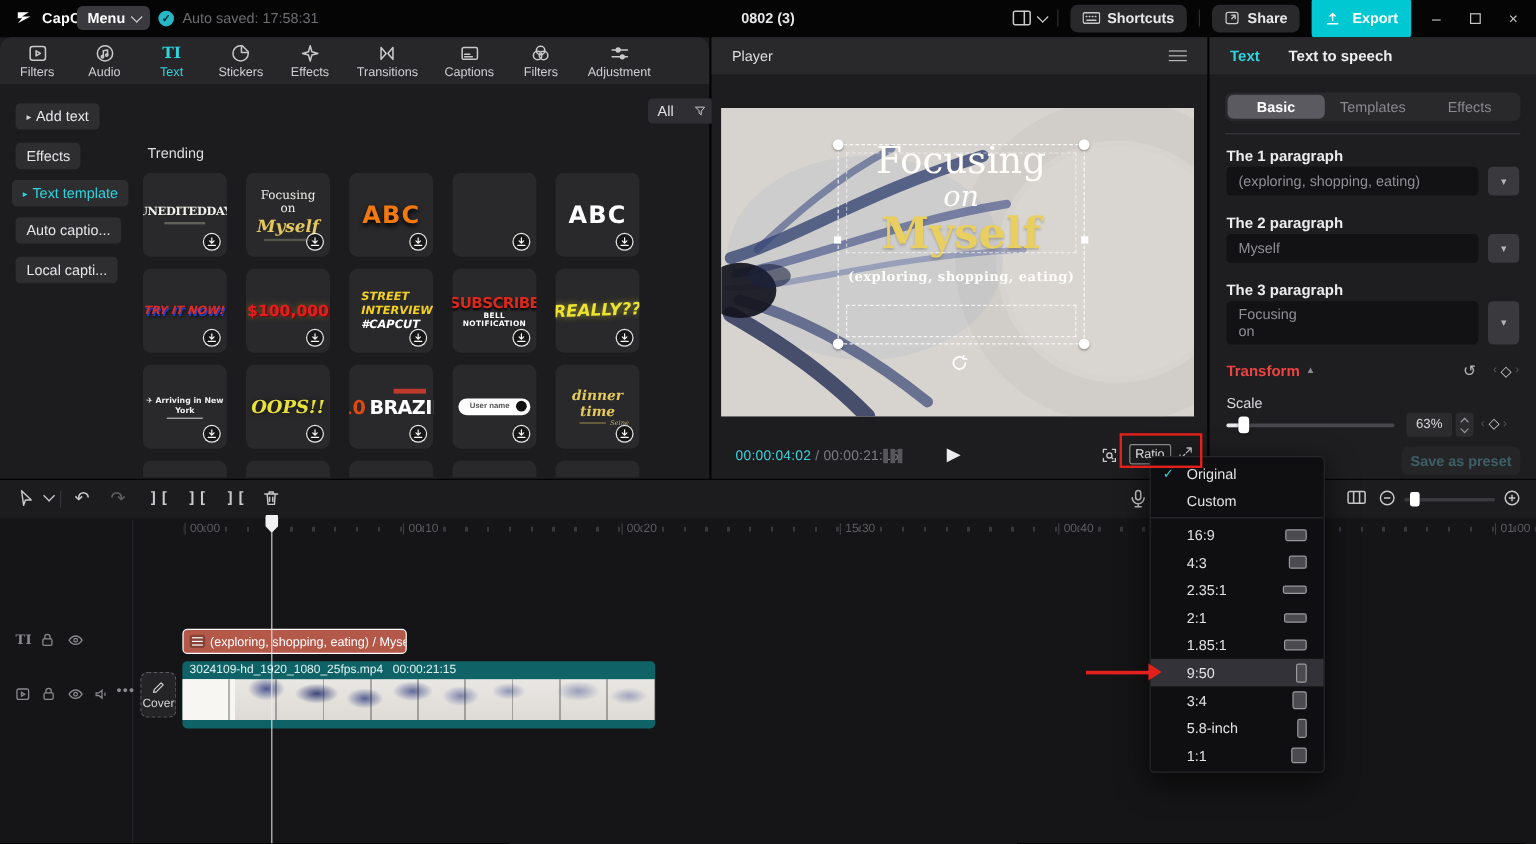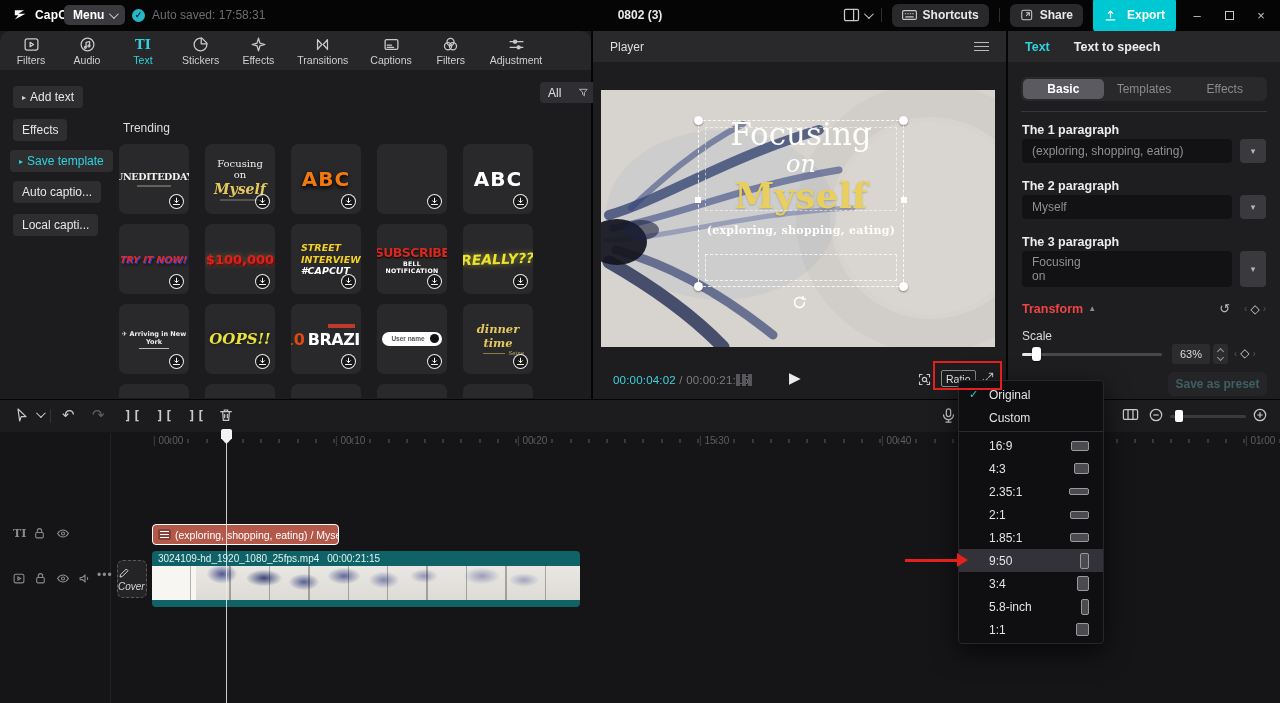--- a/index.html
+++ b/index.html
@@ -164,29 +164,29 @@
   #ruler { left:0; top:32px; width:1280px; height:18px; overflow:hidden; }
   #ruler-groups { position:absolute; left:153px; top:0; display:flex; }
   .ruler-group { width:182px; height:18px; color:#5d5d62; font-size:10px; line-height:18px;
     background:repeating-linear-gradient(90deg, transparent 0 16.2px, #38383c 16.2px 18.2px);
     background-position:0 7px; background-size:182px 4px; background-repeat:repeat-x; }
   .ruler-group span::before { content:"| "; color:#46464b; }
   #track-col-line { left:110px; top:33px; width:1px; height:270px; background:#232327; }
   .trk-ico { position:absolute; }
   #ti-glyph { font:700 11px "DejaVu Serif",serif; color:#8a8a8e; }
   #cover-btn { left:117px; top:160px; width:30px; height:38px; background:#242427; border:1px dashed #5a5a5e;
-    border-radius:6px; display:flex; flex-direction:column; align-items:flex-start; justify-content:center; gap:2px;
-    color:#d5d5d8; font-size:10px;font-style:italic; }
+    border-radius:6px; display:flex; flex-direction:column; align-items:center; justify-content:center; gap:2px;
+    color:#d5d5d8; font-size:10px; }
   #text-clip { left:152px; top:124px; width:187px; height:21px; background:#b4584a; border:1.5px solid #fff;
     border-radius:4px; display:flex; align-items:center; gap:4px; padding:0 5px; overflow:hidden; }
   #text-clip-icon { width:13px; height:11px; background:rgba(0,0,0,.25); border-radius:2px; flex:none;
     display:flex; flex-direction:column; justify-content:center; gap:1.5px; padding:0 2px; }
   #text-clip-icon i { height:1.3px; background:#fff; display:block; }
   #text-clip-label { color:#fff; font-size:10.5px; white-space:nowrap; }
-  #video-clip { left:152px; top:151px; width:428px; height:56px; border-radius:4px; overflow:hidden; background:#0f6265; }
+  #video-clip { left:152px; top:151px; width:394px; height:56px; border-radius:4px; overflow:hidden; background:#0f6265; }
   #video-clip-header { height:15px; display:flex; align-items:center; gap:8px; padding:0 6px;
     color:#dff2f2; font-size:10px; white-space:nowrap; }
   #filmstrip { height:34px; background:
       repeating-linear-gradient(90deg, transparent 0 38px, rgba(0,0,0,.28) 38px 39.4px),
       linear-gradient(90deg, #f7f6f3 0 44px, rgba(247,246,243,0) 44px),
       radial-gradient(22px 14px at 70px 8px,  rgba(52,64,130,.85), rgba(52,64,130,0) 70%),
       radial-gradient(26px 12px at 112px 12px, rgba(40,50,110,.9), rgba(40,50,110,0) 70%),
       radial-gradient(22px 12px at 152px 16px, rgba(52,64,130,.8), rgba(52,64,130,0) 70%),
       radial-gradient(24px 12px at 192px 10px, rgba(52,64,130,.75), rgba(52,64,130,0) 70%),
       radial-gradient(22px 12px at 232px 14px, rgba(60,72,140,.6), rgba(60,72,140,0) 70%),
@@ -344,21 +344,21 @@
 
     <div class="nav-btn abs" style="top:55px;">
       <span class="tri">▸</span>
       <span>Add text</span>
     </div>
     <div class="nav-btn abs" style="top:88px;">
       <span>Effects</span>
     </div>
     <div class="nav-btn abs active" style="top:119px; left:10px;">
       <span class="tri">▸</span>
-      <span>Save template</span>
+      <span>Text template</span>
     </div>
     <div class="nav-btn abs" style="top:150px;">
       <span>Auto captio...</span>
     </div>
     <div class="nav-btn abs" style="top:183px;">
       <span>Local capti...</span>
     </div>
 
     <div id="all-filter" class="abs">
       <span>All</span>

